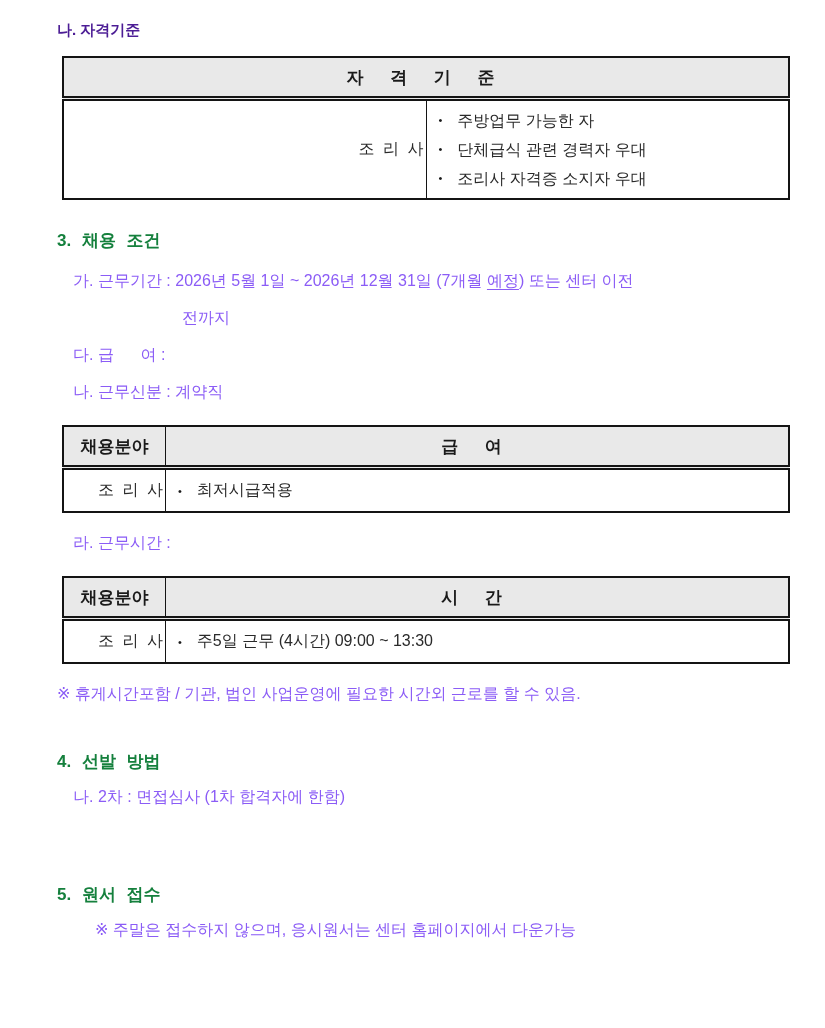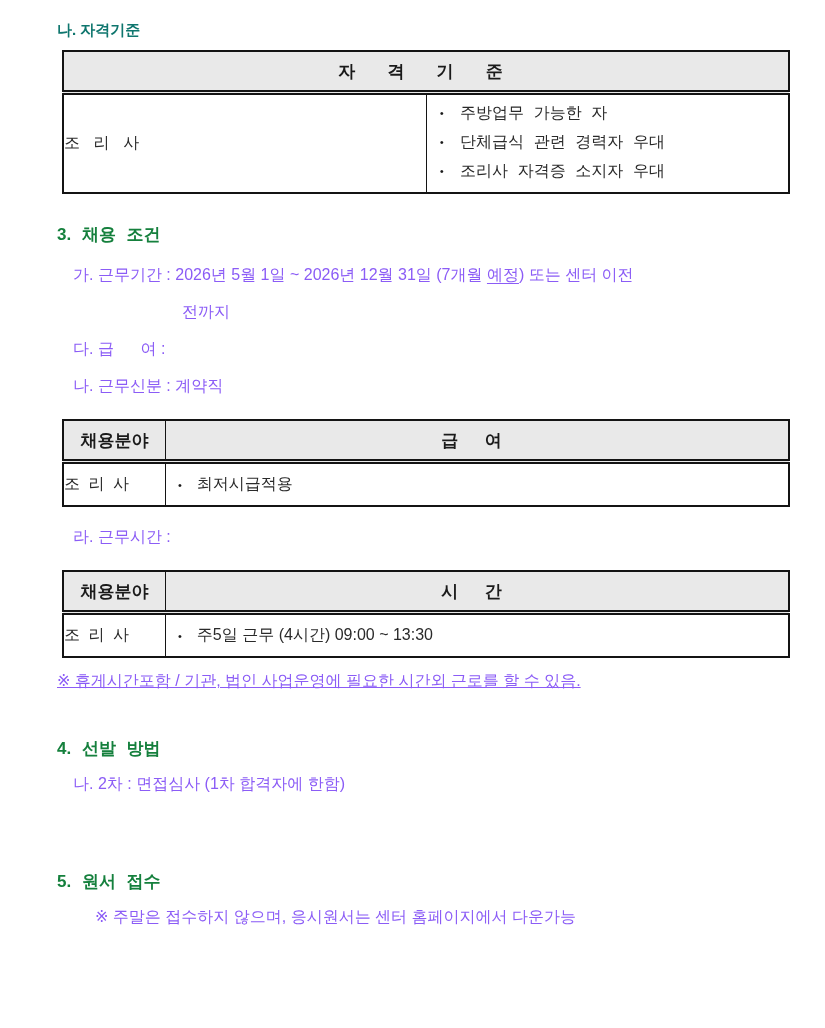--- a/index.html
+++ b/index.html
@@ -14,37 +14,37 @@
     padding:20px 35px 0 57px;
     position:relative;
   }
   .doc-line{
     white-space:pre-wrap;
     font-size:16px;
     line-height:30px;
     color:#8b5cf6;
   }
   .h-small{
-    font-size:15px;font-weight:bold;color:#0f766e;
+    font-size:15px;font-weight:bold;color:#4c1d95;
     line-height:20px;
   }
   .h-section{
     font-size:17px;font-weight:bold;color:#15803d;
     word-spacing:6px;line-height:26px;
   }
   .indent1{padding-left:16px;}
   .indent2{padding-left:38px;}
   .indent-cont{padding-left:125px;}
-  .mt-table1{margin-top:10px;font-family:Liberation Mono, monospace;}
+  .mt-table1{margin-top:16px;}
   .mt-h3{margin-top:28px;}
   .mt-line{margin-top:7px;}
   .mt-first{margin-top:12px;}
   .mt-table{margin-top:18px;}
   .mt-ra{margin-top:15px;}
-  .mt-note{margin-top:8px;text-decoration:underline;}
+  .mt-note{margin-top:15px;}
   .mt-h4{margin-top:40px;}
   .mt-h5{margin-top:70px;}
 
   table.tbl{
     border-collapse:collapse;
     width:728px;
     margin-left:5px;
     border:2px solid #141414;
     table-layout:fixed;
   }
@@ -58,21 +58,21 @@
   table.tbl .vdiv{border-left:1px solid #141414;}
   table.tbl td{
     font-size:16px;color:#2a2a2a;
     vertical-align:middle;
     padding:0;
   }
   .th-tall{height:38px;}
   .col-field{width:101px;}
   .wide-ls{letter-spacing:11px;padding-left:11px;}
   .label-cell{
-    text-align:left;letter-spacing:2px;
+    text-align:right;letter-spacing:2px;
   }
   .bullets{padding:5px 0 5px 12px;}
   .bline{
     display:flex;align-items:center;
     line-height:29px;font-size:16px;white-space:pre-wrap;
   }
   .bline-single{padding:10px 0 10px 12px;display:flex;align-items:center;white-space:pre-wrap;}
   .bul{
     font-size:11px;flex:0 0 auto;
     margin-right:15px;color:#1a1a1a;

